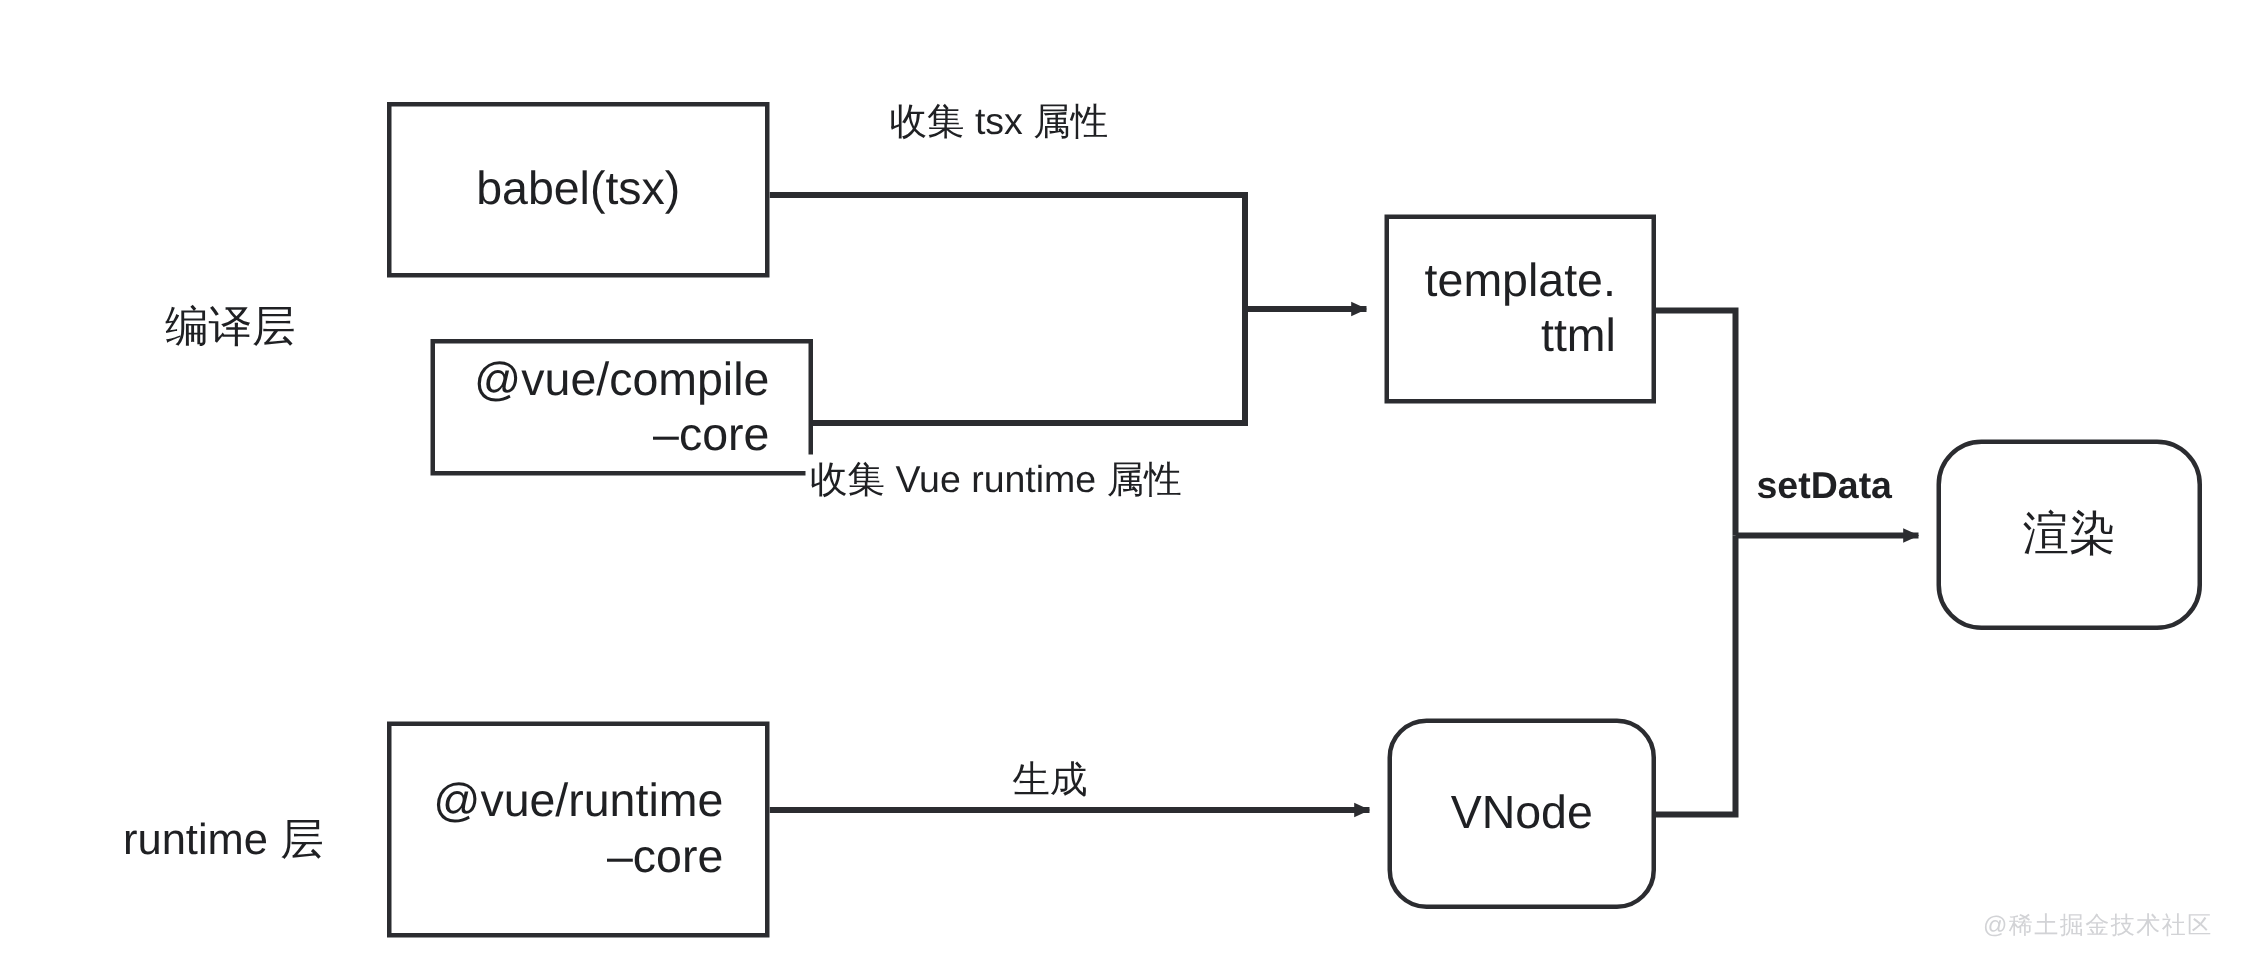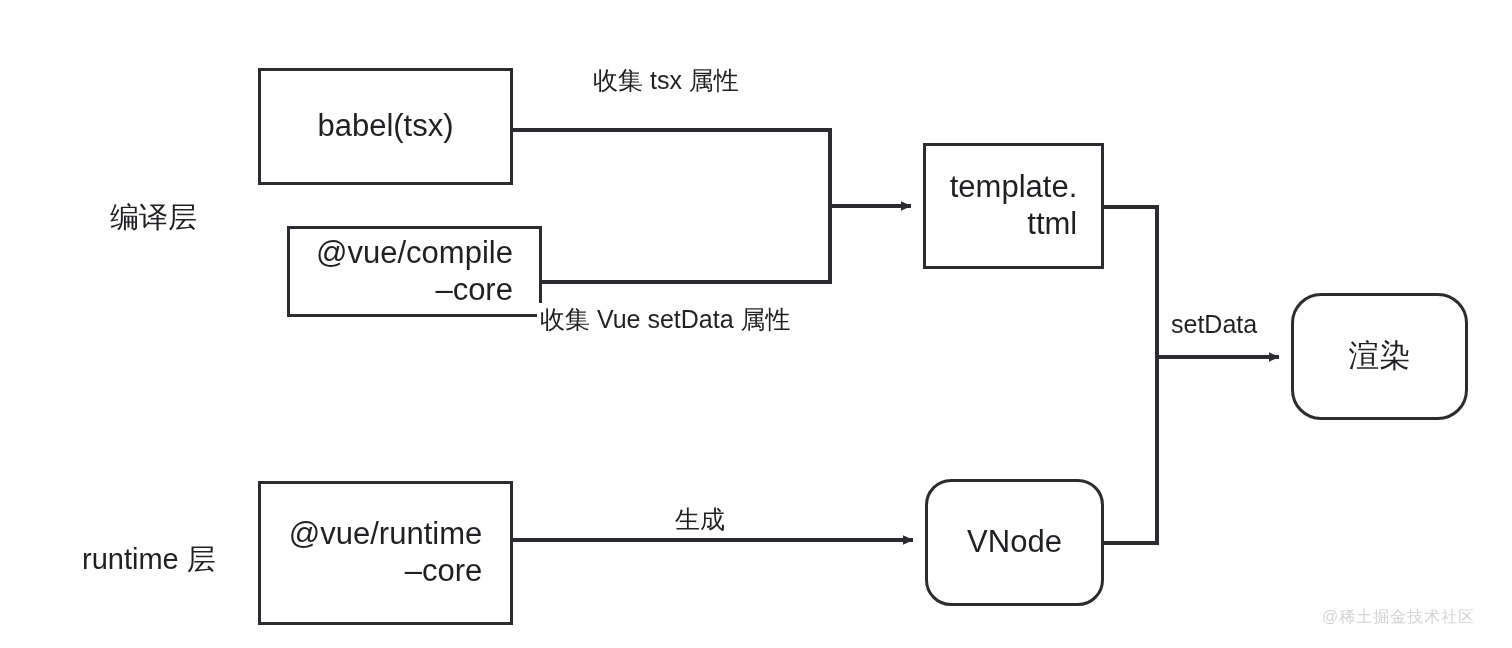--- a/index.html
+++ b/index.html
@@ -71,21 +71,21 @@
   #node-runtime    { left: 258px; top: 481px; width: 255px; height: 144px; font-size: 31px; }
   #node-vnode      { left: 925px; top: 479px; width: 179px; height: 127px; font-size: 31px; border-radius: 26px; }
 
   
   #lane-compile { left: 110px; top: 198px; font-size: 29px; }
   #lane-runtime { left: 82px;  top: 540px; font-size: 29px; }
 
   
   #label-tsx      { left: 590px;  top: 64px;  font-size: 25px; }
   #label-vue-tpl  { left: 537px;  top: 303px; font-size: 25px; }
-  #label-setdata  { left: 1168px; top: 310px; font-size: 25px; }
+  #label-setdata  { left: 1168px; top: 310px; font-size: 25px; font-weight: bold; }
   #label-generate { left: 672px;  top: 503px; font-size: 25px; }
 
   
   #watermark { left: 1322px; top: 607px; font-size: 16px; }
 </style>
 </head>
 <body>
 
 <div id="diagram-root">
 
@@ -143,21 +143,21 @@
 
   <div class="node" id="node-vnode">
     <span class="node-label">VNode</span>
   </div>
 
   <div class="edge-label" id="label-tsx">
     <span>收集 tsx 属性</span>
   </div>
 
   <div class="edge-label" id="label-vue-tpl">
-    <span>收集 Vue setData 属性</span>
+    <span>收集 Vue runtime 属性</span>
   </div>
 
   <div class="edge-label" id="label-setdata">
     <span>setData</span>
   </div>
 
   <div class="edge-label" id="label-generate">
     <span>生成</span>
   </div>
 

